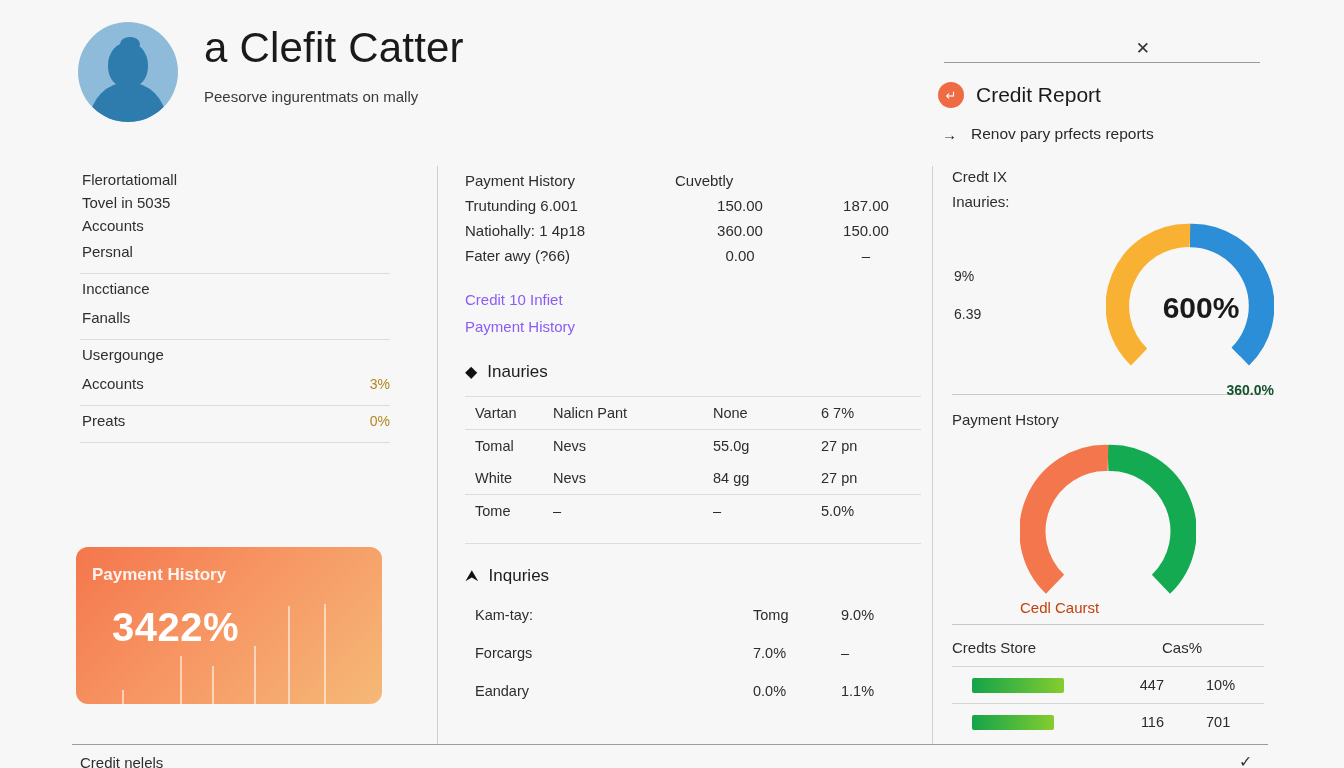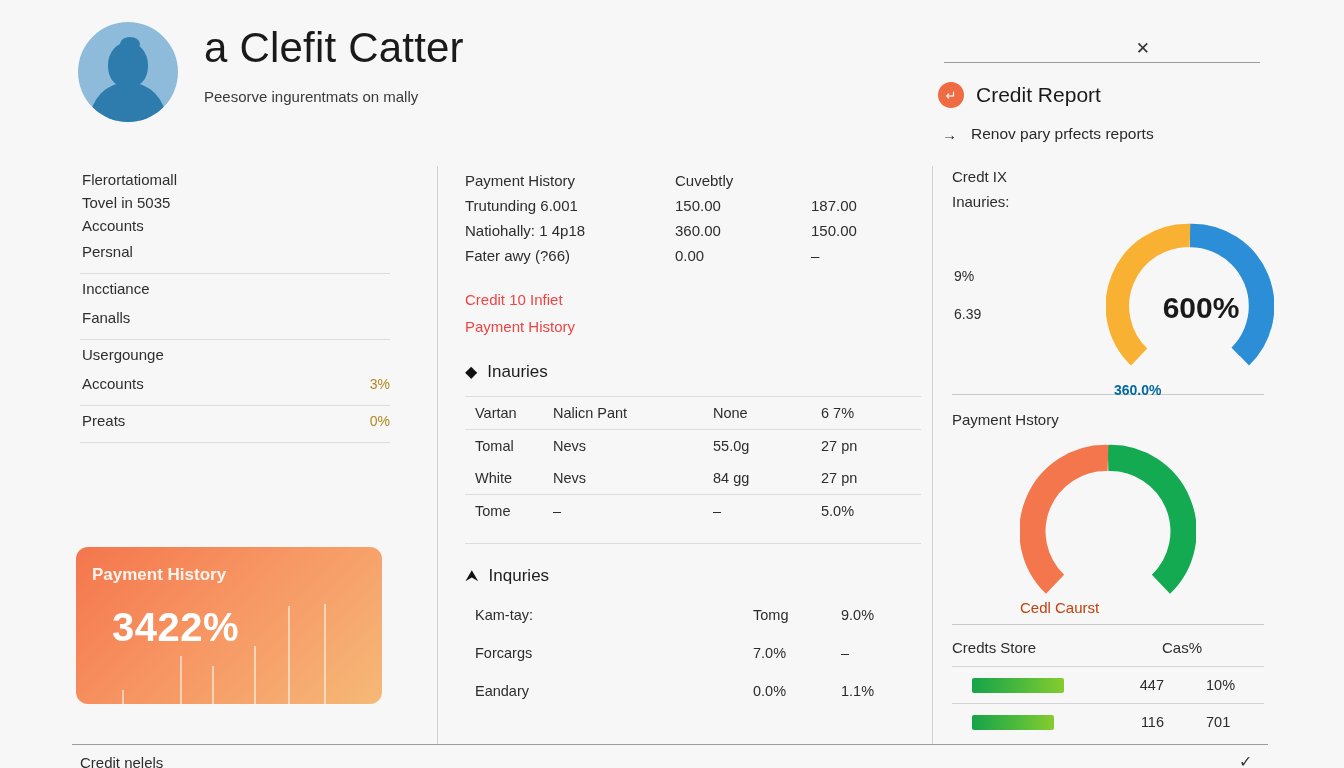--- a/index.html
+++ b/index.html
@@ -66,23 +66,23 @@
     font-size: 40px; font-weight: bold; color: #ffffff; letter-spacing: .5px;
   }
   .card .spark { position: absolute; left: 0; bottom: 0; width: 100%; height: 110px; }
   .card .spark i {
     position: absolute; bottom: 0; width: 2px; background: rgba(255,255,255,.55); display: block;
   }
 
   
   .m-grid { display: grid; grid-template-columns: 1fr 130px 110px; column-gap: 6px; }
   .m-grid > div { font-size: 15px; color: #2d2d2d; padding: 4px 0; }
-  .m-grid .num { text-align: left; }
+  .m-grid .num { text-align: center; }
   .m-gap { height: 18px; }
-  .m-line { font-size: 15px; color: #ef4444; padding: 5px 0; }
+  .m-line { font-size: 15px; color: #8b5cf6; padding: 5px 0; }
 
   .sec-head { display: flex; align-items: center; gap: 10px; margin-top: 22px; }
   .sec-head .gl { font-size: 16px; color: #111; line-height: 1; }
   .sec-head .st { font-size: 17px; color: #1d1d1d; }
 
   .tbl { margin-top: 14px; }
   .tbl .hr { height: 1px; background: #dcdcdc; }
   .tbl .tr { display: grid; grid-template-columns: 78px 160px 108px 1fr; padding: 8px 0 8px 10px; }
   .tbl .tr > div { font-size: 14.5px; color: #2d2d2d; }
 
@@ -110,22 +110,22 @@
   .g-side { position: absolute; left: 2px; top: 0; }
   .g-side .s1 { font-size: 14px; color: #2d2d2d; margin-top: 54px; }
   .g-side .s2 { font-size: 14px; color: #2d2d2d; margin-top: 22px; }
   .donut { position: absolute; right: -10px; top: 8px; }
   .donut .ctr {
     position: absolute; left: 0; right: 0; top: 0; bottom: 0;
     display: flex; align-items: center; justify-content: center;
     font-size: 30px; font-weight: bold; color: #1a1a1a; padding-left: 22px;
   }
   .donut .foot {
-    position: absolute; left: 0; right: 0; bottom: -4px; text-align: left;
-    font-size: 14px; font-weight: bold; color: #0369a1; padding-left: 8px;
+    position: absolute; left: 0; right: 0; bottom: -4px; text-align: right;
+    font-size: 14px; font-weight: bold; color: #14532d; padding-left: 8px;
   }
 
   .r-hr { height: 1px; background: #c9c9c9; }
 
   .gauge2-wrap { position: relative; height: 190px; margin-top: 12px; }
   .gauge2 { position: absolute; left: 50%; transform: translateX(-50%); top: 4px; }
   .gauge2 .foot2 {
     position: absolute; left: 0; right: 0; bottom: -2px; 
     font-size: 15px; color: #c2410c;
   }

